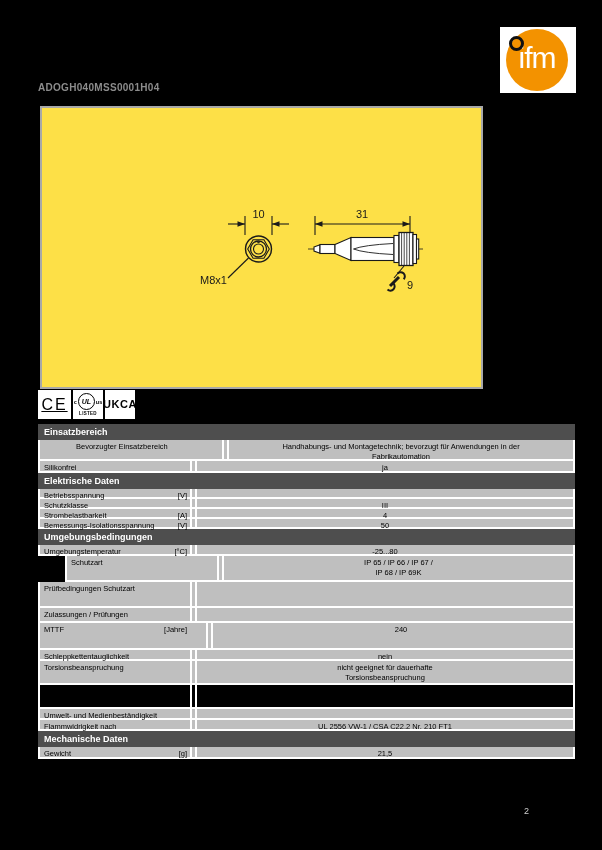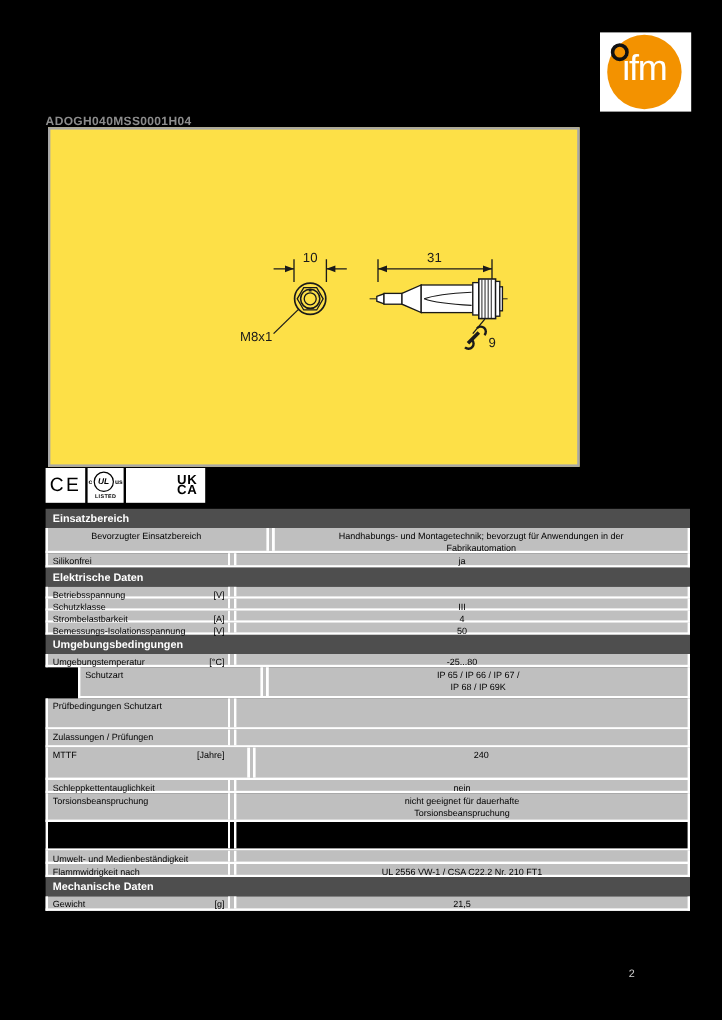--- a/index.html
+++ b/index.html
@@ -1,49 +1,49 @@
 <!DOCTYPE html>
 <html><head>
 <meta charset="utf-8">
 <style>
   html,body{margin:0;padding:0;background:#000;}
   .page{position:relative;width:602px;height:850px;background:#000;overflow:hidden;
         font-family:"Liberation Sans",sans-serif;}
 
   
-  .product-code{position:absolute;left:38px;top:96px;font-size:10px;font-weight:bold;
+  .product-code{position:absolute;left:38px;top:82px;font-size:10px;font-weight:bold;
         color:#8c8c8c;letter-spacing:.3px;}
   .logo{position:absolute;left:500px;top:27px;width:76px;height:66px;background:#fff;}
   .logo-circle{position:absolute;left:6px;top:2px;width:62px;height:62px;border-radius:50%;
         background:#f39200;display:flex;align-items:center;justify-content:center;}
   .logo-text{color:#fff;font-weight:normal;font-size:30px;letter-spacing:-1px;
         transform:translateY(-2px);}
   .logo-ring{position:absolute;left:9px;top:9px;width:9px;height:9px;border:3px solid #111;
         border-radius:50%;}
 
   
   .drawing-box{position:absolute;left:40px;top:106px;width:443px;height:283px;background:#fde047;
         border:2px solid #a8a8a8;box-sizing:border-box;}
   .drawing-box svg{display:block;}
   .dim-text{font-family:"Liberation Sans",sans-serif;font-size:11px;fill:#1a1a1a;}
 
   
   .certs{position:absolute;left:38px;top:390px;display:flex;gap:2px;}
   .cert{background:#fff;height:29px;display:flex;align-items:center;justify-content:center;
         color:#000;}
-  .cert-ce{width:33px;font-size:16px;font-weight:500;letter-spacing:2px;}
+  .cert-ce{width:33px;font-size:16px;font-weight:500;letter-spacing:2px;text-decoration:underline;}
   .cert-ul{width:30px;flex-direction:column;}
   .ul-top{display:flex;align-items:center;gap:1px;}
   .ul-side{font-size:5.5px;font-weight:bold;}
   .ul-circle{width:15px;height:15px;border:1.4px solid #000;border-radius:50%;display:flex;
         align-items:center;justify-content:center;font-size:7px;font-weight:bold;
         font-style:italic;}
   .ul-listed{font-size:4.5px;font-weight:bold;letter-spacing:.3px;margin-top:1px;}
-  .cert-ukca{width:30px;flex-direction:column;font-size:11px;font-weight:bold;line-height:9px;
-        letter-spacing:.5px;padding-left:36px;}
+  .cert-ukca{width:30px;flex-direction:row;font-size:11px;font-weight:bold;line-height:9px;
+        letter-spacing:.5px;}
 
   
   .spec-tables{position:absolute;left:38px;top:424px;width:537px;}
   .sec-header{background:#4e4e4e;color:#fff;font-size:9px;font-weight:bold;height:16px;
         box-sizing:border-box;padding:3px 0 0 6px;}
   .row{display:flex;background:#bfbfbf;border-left:2px solid #fff;border-right:2px solid #fff;
         border-bottom:2px solid #fff;box-sizing:border-box;}
   .row.spacer{background:#000;}
   .lbl{flex:0 0 150px;width:150px;display:flex;justify-content:space-between;
         align-items:flex-start;font-size:7.5px;color:#000;line-height:9px;

